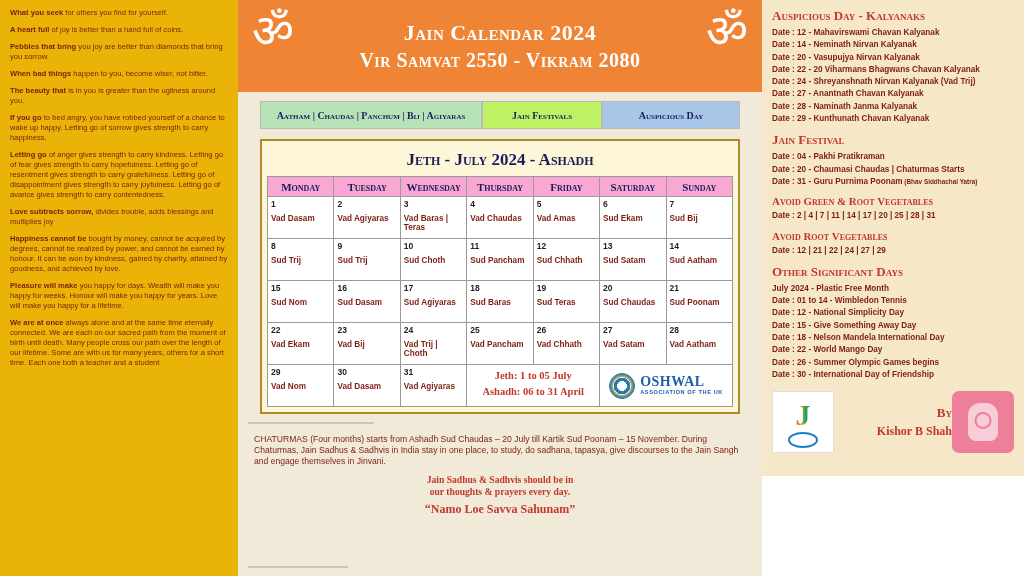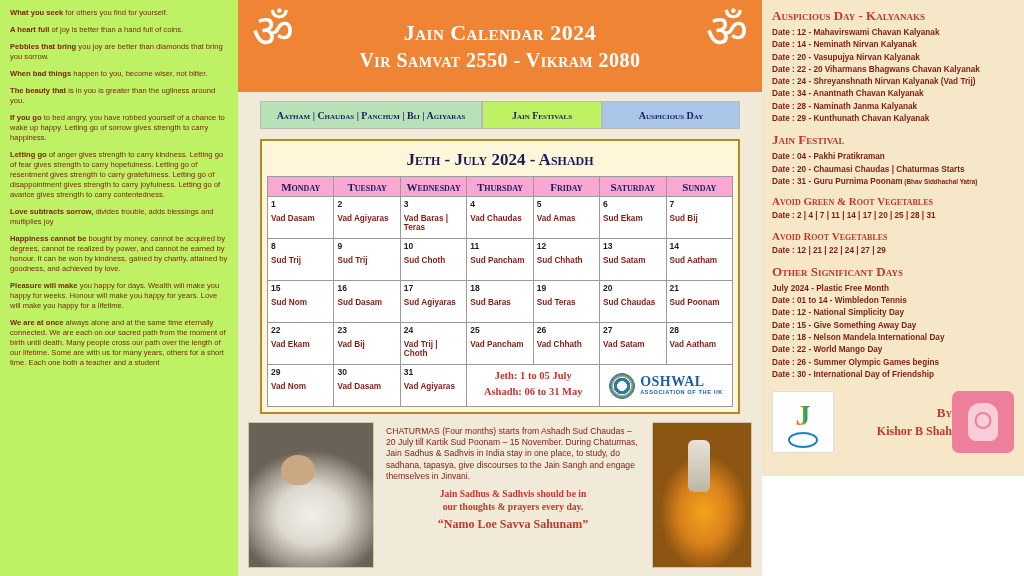--- a/index.html
+++ b/index.html
@@ -7,21 +7,21 @@
   body {
     width:1024px; height:576px;
     background:#ffffff;
     font-family:"Liberation Sans", sans-serif;
     overflow:hidden;
   }
   .page { position:relative; width:1024px; height:576px; display:flex; }
 
   
   .left-col {
-    width:238px; height:576px; background:#bef264;
+    width:238px; height:576px; background:#eab308;
     padding:8px 10px 4px 10px;
     font-size:7.6px; line-height:1.32; color:#7c1d10;
   }
   .quote { margin-bottom:7px; }
   .quote b { color:#7c1d10; }
 
   
   .center-col {
     width:524px; height:576px; background:#f2ead9;
     position:relative;
@@ -108,21 +108,21 @@
     background:radial-gradient(circle at 50% 50%, #ffffff 28%, #1a7fc1 30%, #1a7fc1 48%, #ffffff 50%, #f0a31e 55%, #1a7fc1 70%, #ffffff 73%);
     border:1px solid #1a7fc1; margin-right:5px; flex:none;
   }
   .oshwal-text { text-align:left; line-height:1.05; }
   .oshwal-t1 { font-family:"Liberation Serif", serif; font-size:14px; font-weight:700; color:#1a5fa8; letter-spacing:.5px; }
   .oshwal-t2 { font-size:5.6px; font-weight:700; color:#1a5fa8; letter-spacing:.6px; }
 
   
   .bottom {
     position:absolute; left:10px; right:10px; bottom:8px; height:146px;
-    display:flex; gap:6px;
+    display:flex; gap:6px;flex-direction:column;
   }
   .photo-left, .photo-right {
     flex:none; border:1px solid #cfc6ae;
     background:#6d655a; position:relative; overflow:hidden;
   }
   .photo-left { width:126px; }
   .photo-right { width:100px; }
   .monk {
     position:absolute; inset:0;
     background:
@@ -385,21 +385,21 @@
             <td>
                 <span class="dnum">30</span>
                 <span class="dtxt">Vad Dasam</span>
               </td>
             <td class="g">
                 <span class="dnum">31</span>
                 <span class="dtxt">Vad Agiyaras</span>
               </td>
             <td class="note-cell" colspan="2">
               <div class="note-line">Jeth: 1 to 05 July</div>
-              <div class="note-line">Ashadh: 06 to 31 May</div>
+              <div class="note-line">Ashadh: 06 to 31 April</div>
             </td>
             <td class="logo-cell" colspan="2">
               <div class="oshwal">
                 <div class="oshwal-mark"></div>
                 <div class="oshwal-text">
                   <div class="oshwal-t1">OSHWAL</div>
                   <div class="oshwal-t2">ASSOCIATION OF THE UK</div>
                 </div>
               </div>
             </td>
@@ -427,21 +427,21 @@
 
   </div>
 
   <div class="right-col">
     <div class="sec-title">Auspicious Day - Kalyanaks</div>
     <div class="r-line">Date : 12 - Mahavirswami Chavan Kalyanak</div>
     <div class="r-line">Date : 14 - Neminath Nirvan Kalyanak</div>
     <div class="r-line">Date : 20 - Vasupujya Nirvan Kalyanak</div>
     <div class="r-line">Date : 22 - 20 Viharmans Bhagwans Chavan Kalyanak</div>
     <div class="r-line">Date : 24 - Shreyanshnath Nirvan Kalyanak (Vad Trij)</div>
-    <div class="r-line">Date : 34 - Anantnath Chavan Kalyanak</div>
+    <div class="r-line">Date : 27 - Anantnath Chavan Kalyanak</div>
     <div class="r-line">Date : 28 - Naminath Janma Kalyanak</div>
     <div class="r-line">Date : 29 - Kunthunath Chavan Kalyanak</div>
 
     <div class="gap"></div>
     <div class="sec-title">Jain Festival</div>
     <div class="r-line">Date : 04 - Pakhi Pratikraman</div>
     <div class="r-line">Date : 20 - Chaumasi Chaudas | Chaturmas Starts</div>
     <div class="r-line"><span>Date : 31 -  Guru Purnima Poonam</span><small> (Bhav Siddhachal Yatra)</small></div>
 
     <div class="gap"></div>

